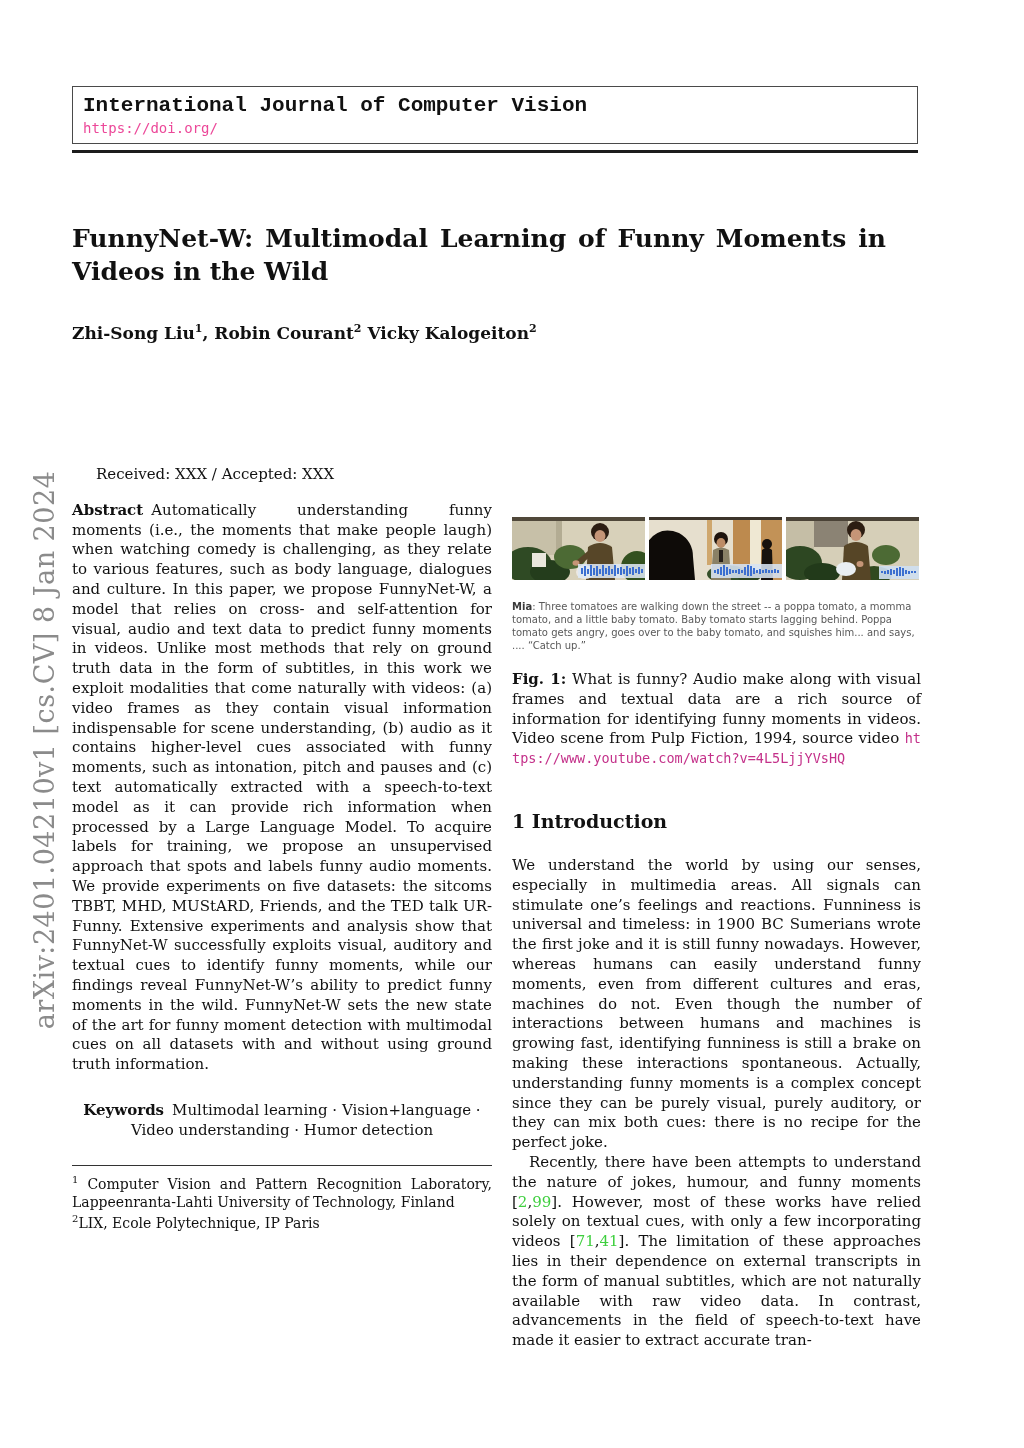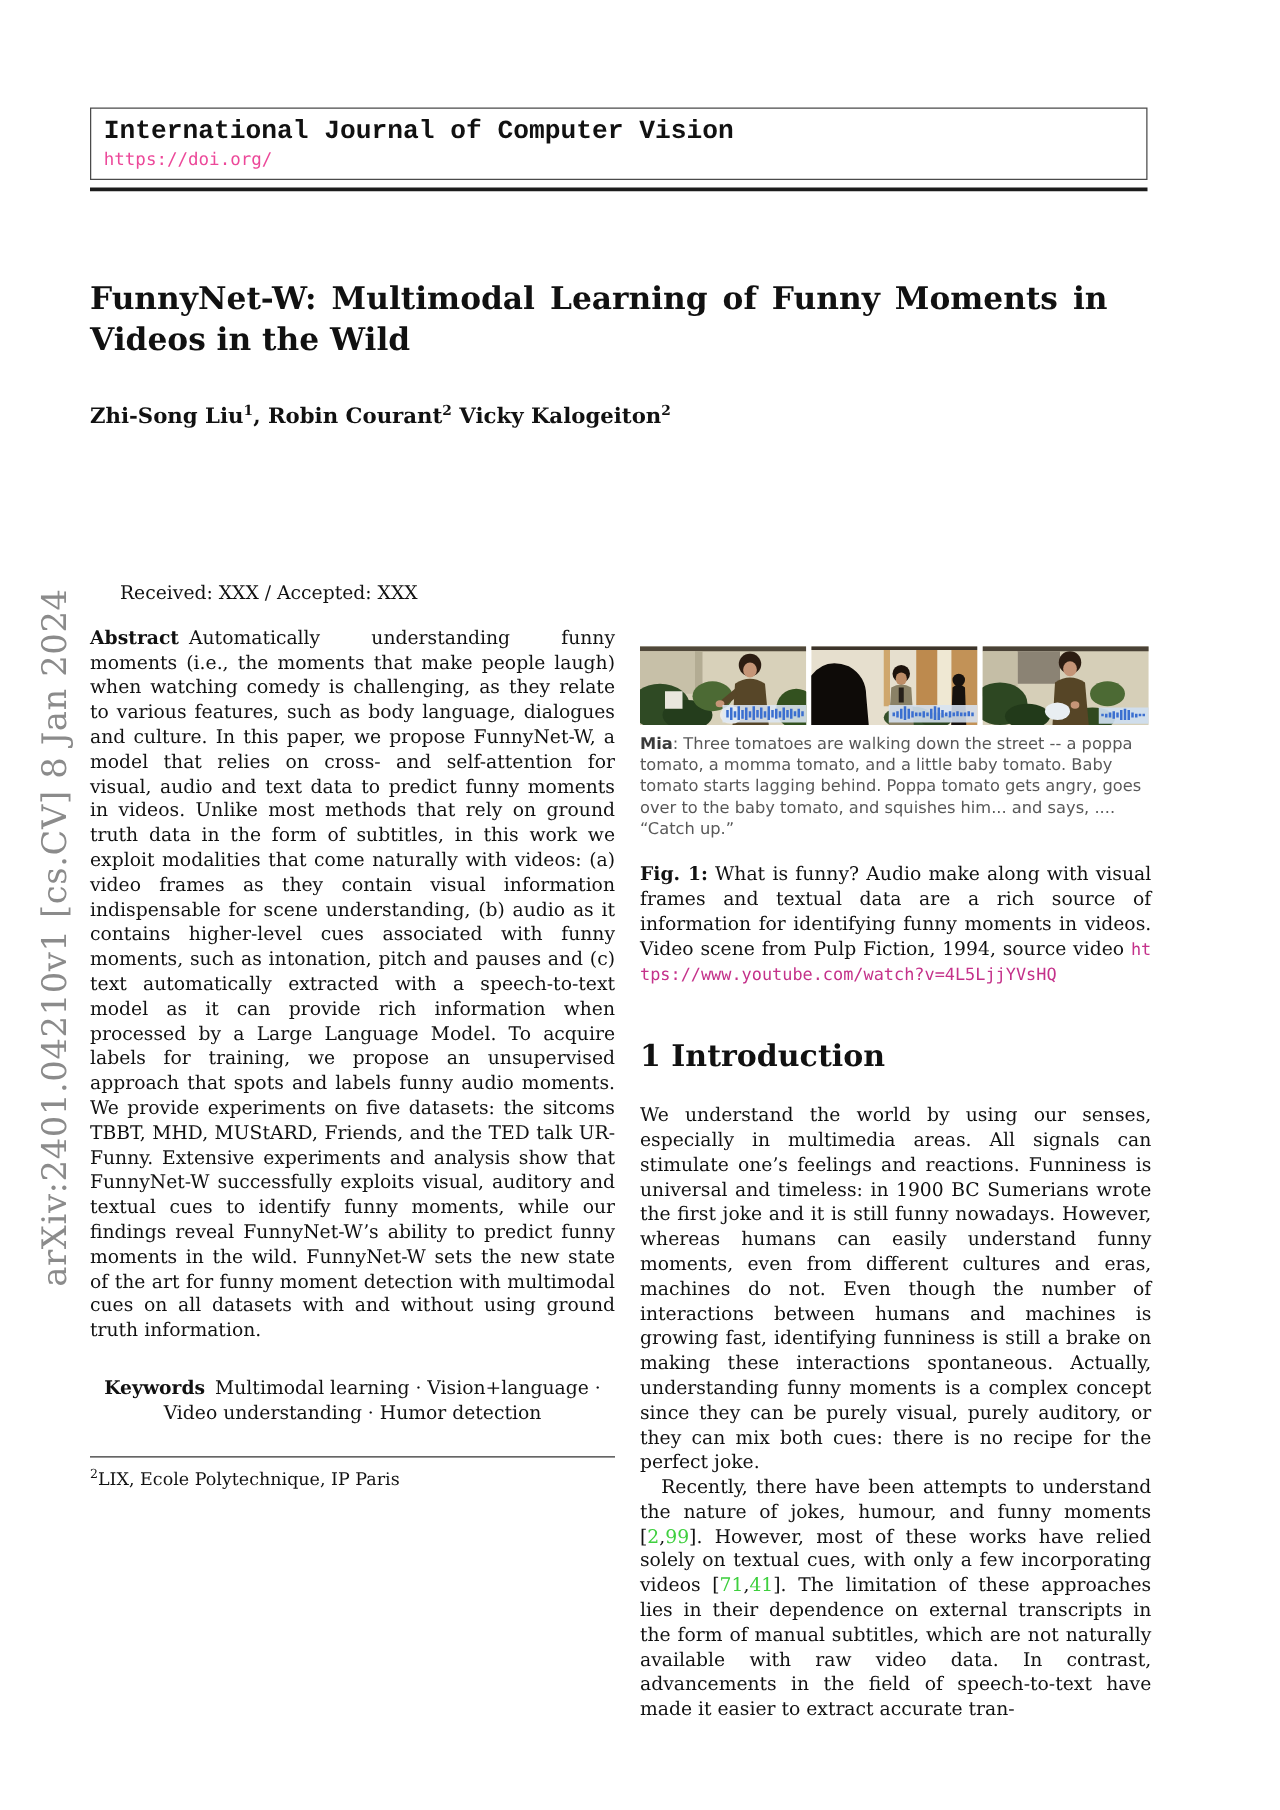--- a/index.html
+++ b/index.html
@@ -65,33 +65,33 @@
   .footnote-block{
     margin-top:24px;border-top:1.4px solid #333;padding-top:7px;
     font-size:14px;line-height:1.35;text-align:justify;
   }
   .footnote-block sup{font-size:10px;}
   
   .film-strip{display:flex;gap:4px;}
   .film-frame{width:133px;height:63px;flex:0 0 auto;}
   .film-frame svg{display:block;width:133px;height:63px;}
   .transcript{
-    margin-top:8px;
+    margin-top:20px;
     font-family:"DejaVu Sans","Liberation Sans",sans-serif;
-    font-size:13px;line-height:1.3;color:#595959;
+    font-size:10px;line-height:1.3;color:#595959;
   }
   .transcript .spk{font-weight:bold;color:#3a3a3a;}
   .fig-caption{margin-top:18px;text-align:justify;}
   .fig-caption .lbl{font-weight:bold;}
   .mono-link{
     font-family:"DejaVu Sans Mono","Liberation Mono",monospace;
     color:#c4318a;font-size:0.9em;word-break:break-all;
   }
   
-  .intro-heading{margin-top:40px;font-size:24px;font-weight:bold;}
+  .intro-heading{margin-top:40px;font-size:19px;font-weight:bold;}
   .intro-para{margin-top:22px;text-align:justify;}
   .intro-para2{margin-top:0;text-indent:17px;text-align:justify;}
   .cite{color:#3ecf3e;}
 </style>
 </head>
 <body>
 
 <div class="page">
 
   <div class="arxiv-sidebar">arXiv:2401.04210v1  [cs.CV]  8 Jan 2024</div>
@@ -107,20 +107,21 @@
   <div class="author-line"><span>Zhi-Song Liu</span><sup>1</sup>, <span>Robin Courant</span><sup>2</sup> <span>Vicky Kalogeiton</span><sup>2</sup></div>
 
   <div class="left-col">
     <div class="received">Received: XXX / Accepted: XXX</div>
 
     <div class="abstract"><span class="lbl">Abstract</span><span>Automatically understanding funny moments (i.e., the moments that make people laugh) when watching comedy is challenging, as they relate to various features, such as body language, dialogues and culture. In this paper, we propose FunnyNet-W, a model that relies on cross- and self-attention for visual, audio and text data to predict funny moments in videos. Unlike most methods that rely on ground truth data in the form of subtitles, in this work we exploit modalities that come naturally with videos: (a) video frames as they contain visual information indispensable for scene understanding, (b) audio as it contains higher-level cues associated with funny moments, such as intonation, pitch and pauses and (c) text automatically extracted with a speech-to-text model as it can provide rich information when processed by a Large Language Model. To acquire labels for training, we propose an unsupervised approach that spots and labels funny audio moments. We provide experiments on five datasets: the sitcoms TBBT, MHD, MUStARD, Friends, and the TED talk UR-Funny. Extensive experiments and analysis show that FunnyNet-W successfully exploits visual, auditory and textual cues to identify funny moments, while our findings reveal FunnyNet-W’s ability to predict funny moments in the wild. FunnyNet-W sets the new state of the art for funny moment detection with multimodal cues on all datasets with and without using ground truth information.</span></div>
 
     <div class="keywords"><span class="lbl">Keywords</span><span>Multimodal learning · Vision+language · Video understanding · Humor detection</span></div>
 
     <div class="footnote-block">
+        <div><sup>1</sup><span> Computer Vision and Pattern Recognition Laboratory, Lappeenranta-Lahti University of Technology, Finland</span></div>
         <div><sup>2</sup><span>LIX, Ecole Polytechnique, IP Paris</span></div>
       </div>
   </div>
 
   <div class="right-col">
 
     <div class="film-strip">
 
       <div class="film-frame">
         <svg viewBox="0 0 133 63">

